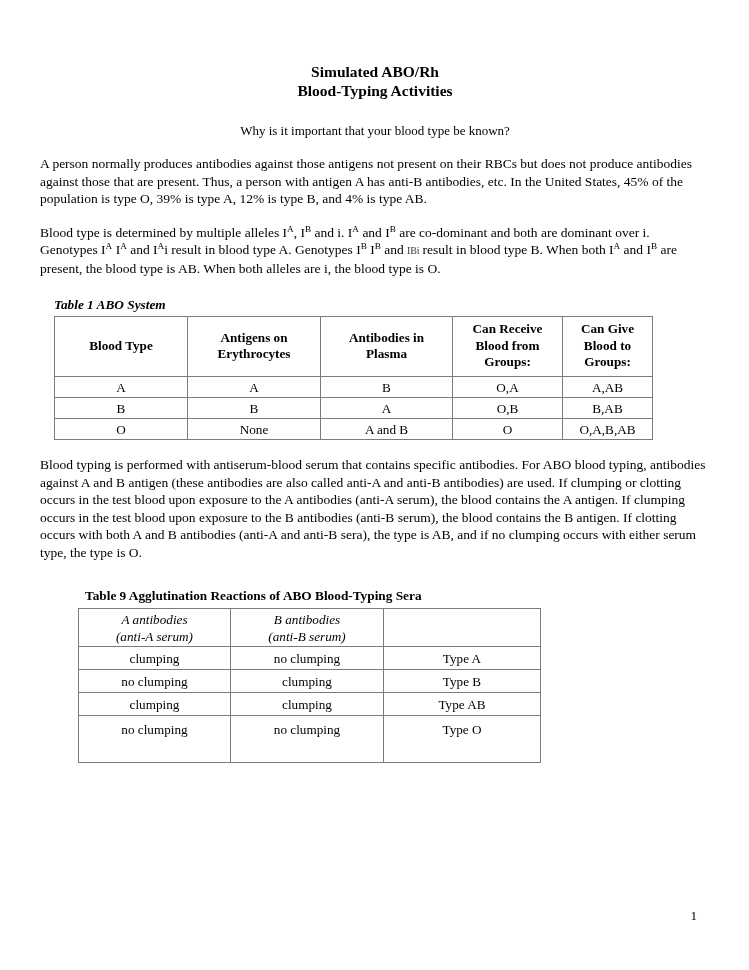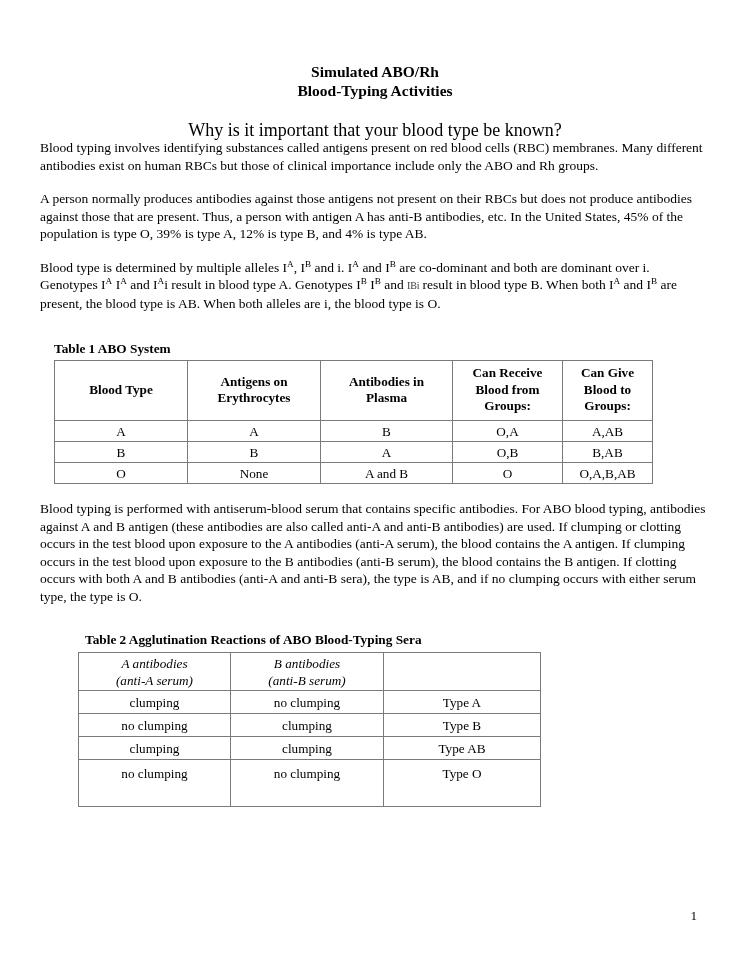--- a/index.html
+++ b/index.html
@@ -37,21 +37,21 @@
     text-align: center;
     font-weight: bold;
     font-size: 15.5px;
     line-height: 19px;
     margin: 0 0 0 0;
   }
   .title-line { display: block; }
 
   .subtitle {
     text-align: center;
-    font-size: 18px;
+    font-size: 13px;
     margin-top: 22px;
     line-height: 17px;
   }
 
   
   .section-heading {
     font-style: italic;
     font-size: 13.5px;
     line-height: 17.5px;
     margin-top: 25px;
@@ -76,21 +76,21 @@
     color: #3a3a3a;
     letter-spacing: -0.2px;
   }
 
   
   .table-caption {
     font-weight: bold;
     font-size: 13.3px;
     line-height: 17px;
   }
-  .cap1 { margin-top: 28px; margin-left: 14px; }
+  .cap1 { margin-top: 19px; margin-left: 14px; font-style: italic; }
   .cap2 { margin-top: 26px; margin-left: 45px; }
 
   
   table {
     border-collapse: collapse;
     font-size: 13.2px;
   }
 
   table.t1 {
     width: 598px;
@@ -155,21 +155,20 @@
   <div class="content">
 
     <div class="title-block">
       <span class="title-line">Simulated ABO/Rh</span>
       <span class="title-line">Blood-Typing Activities</span>
     </div>
 
     <div class="subtitle">Why is it important that your blood type be known?</div>
 
 
-    <p class="body">Blood typing involves identifying substances called antigens present on red blood cells (RBC) membranes. Many different antibodies exist on human RBCs but those of clinical importance include only the ABO and Rh groups.</p>
 
     <p class="body spaced">A person normally produces antibodies against those antigens not present on their RBCs but does not produce antibodies against those that are present.  Thus, a person with antigen A has anti-B antibodies, etc.  In the United States, 45% of the population is type O, 39% is type A, 12% is type B, and 4% is type AB.</p>
 
     <p class="body spaced"><span>Blood type is determined by multiple alleles I</span><sup>A</sup><span>, I</span><sup>B</sup><span> and i.  I</span><sup>A</sup><span> and I</span><sup>B</sup><span> are co-dominant and both are dominant over i.  Genotypes I</span><sup>A</sup><span> I</span><sup>A</sup><span> and I</span><sup>A</sup><span>i result in blood type A.  Genotypes I</span><sup>B</sup><span> I</span><sup>B</sup><span> and </span><span class="faint">IBi</span><span> result in blood type B.  When both I</span><sup>A</sup><span> and I</span><sup>B</sup><span> are present, the blood type is AB.  When both alleles are i, the blood type is O.</span></p>
 
     <div class="table-caption cap1">Table 1 ABO System</div>
 
     <table class="t1">
       <colgroup>
         <col class="c0">
@@ -223,21 +222,21 @@
           <td>None</td>
           <td>A and B</td>
           <td>O</td>
           <td>O,A,B,AB</td>
         </tr>
       </tbody>
     </table>
 
     <p class="body spaced">Blood typing is performed with antiserum-blood serum that contains specific antibodies.  For ABO blood typing, antibodies against A and B antigen (these antibodies are also called anti-A and anti-B antibodies) are used.  If clumping or clotting occurs in the test blood upon exposure to the A antibodies (anti-A serum), the blood contains the A antigen.  If clumping occurs in the test blood upon exposure to the B antibodies (anti-B serum), the blood contains the B antigen.  If clotting occurs with both A and B antibodies (anti-A and anti-B sera), the type is AB, and if no clumping occurs with either serum type, the type is O.</p>
 
-    <div class="table-caption cap2">Table 2 Agglutination Reactions of ABO Blood-Typing Sera</div>
+    <div class="table-caption cap2">Table 9 Agglutination Reactions of ABO Blood-Typing Sera</div>
 
     <table class="t2">
       <colgroup>
         <col class="d0">
           <col class="d1">
           <col class="d2">
       </colgroup>
       <thead>
         <tr>
           <td class="sub">

